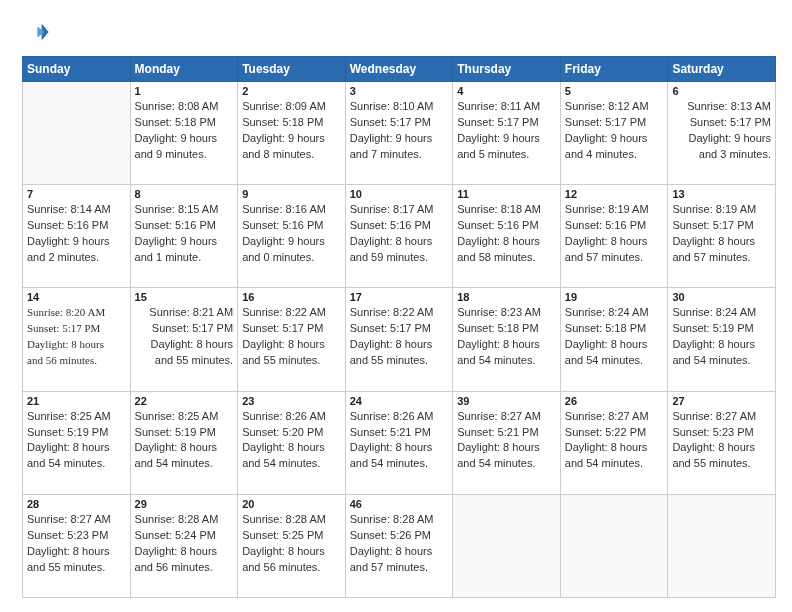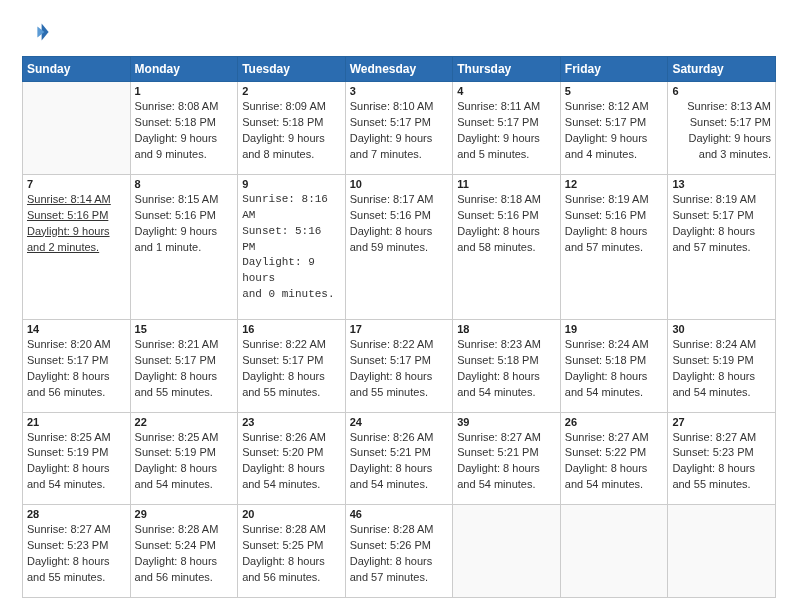--- a/index.html
+++ b/index.html
@@ -169,35 +169,35 @@
             <span class="day-num">6</span>
             <div class="day-info" style="white-space: pre-line; text-align: right;">Sunrise: 8:13 AM
 Sunset: 5:17 PM
 Daylight: 9 hours
 and 3 minutes.</div>
           </td>
         </tr>
         <tr>
           <td>
             <span class="day-num">7</span>
-            <div class="day-info" style="white-space: pre-line; text-decoration: underline;">Sunrise: 8:14 AM
+            <div class="day-info" style="white-space: pre-line;">Sunrise: 8:14 AM
 Sunset: 5:16 PM
 Daylight: 9 hours
 and 2 minutes.</div>
           </td>
           <td>
             <span class="day-num">8</span>
             <div class="day-info" style="white-space: pre-line;">Sunrise: 8:15 AM
 Sunset: 5:16 PM
 Daylight: 9 hours
 and 1 minute.</div>
           </td>
           <td>
             <span class="day-num">9</span>
-            <div class="day-info" style="white-space: pre-line; font-family: Liberation Mono, monospace;">Sunrise: 8:16 AM
+            <div class="day-info" style="white-space: pre-line;">Sunrise: 8:16 AM
 Sunset: 5:16 PM
 Daylight: 9 hours
 and 0 minutes.</div>
           </td>
           <td>
             <span class="day-num">10</span>
             <div class="day-info" style="white-space: pre-line;">Sunrise: 8:17 AM
 Sunset: 5:16 PM
 Daylight: 8 hours
 and 59 minutes.</div>
@@ -220,28 +220,28 @@
             <span class="day-num">13</span>
             <div class="day-info" style="white-space: pre-line;">Sunrise: 8:19 AM
 Sunset: 5:17 PM
 Daylight: 8 hours
 and 57 minutes.</div>
           </td>
         </tr>
         <tr>
           <td>
             <span class="day-num">14</span>
-            <div class="day-info" style="white-space: pre-line;">Sunrise: 8:20 AM
+            <div class="day-info" style="white-space: pre-line; font-family: Liberation Serif, serif;">Sunrise: 8:20 AM
 Sunset: 5:17 PM
 Daylight: 8 hours
 and 56 minutes.</div>
           </td>
           <td>
             <span class="day-num">15</span>
-            <div class="day-info" style="white-space: pre-line;">Sunrise: 8:21 AM
+            <div class="day-info" style="white-space: pre-line; text-align: right;">Sunrise: 8:21 AM
 Sunset: 5:17 PM
 Daylight: 8 hours
 and 55 minutes.</div>
           </td>
           <td>
             <span class="day-num">16</span>
             <div class="day-info" style="white-space: pre-line;">Sunrise: 8:22 AM
 Sunset: 5:17 PM
 Daylight: 8 hours
 and 55 minutes.</div>

